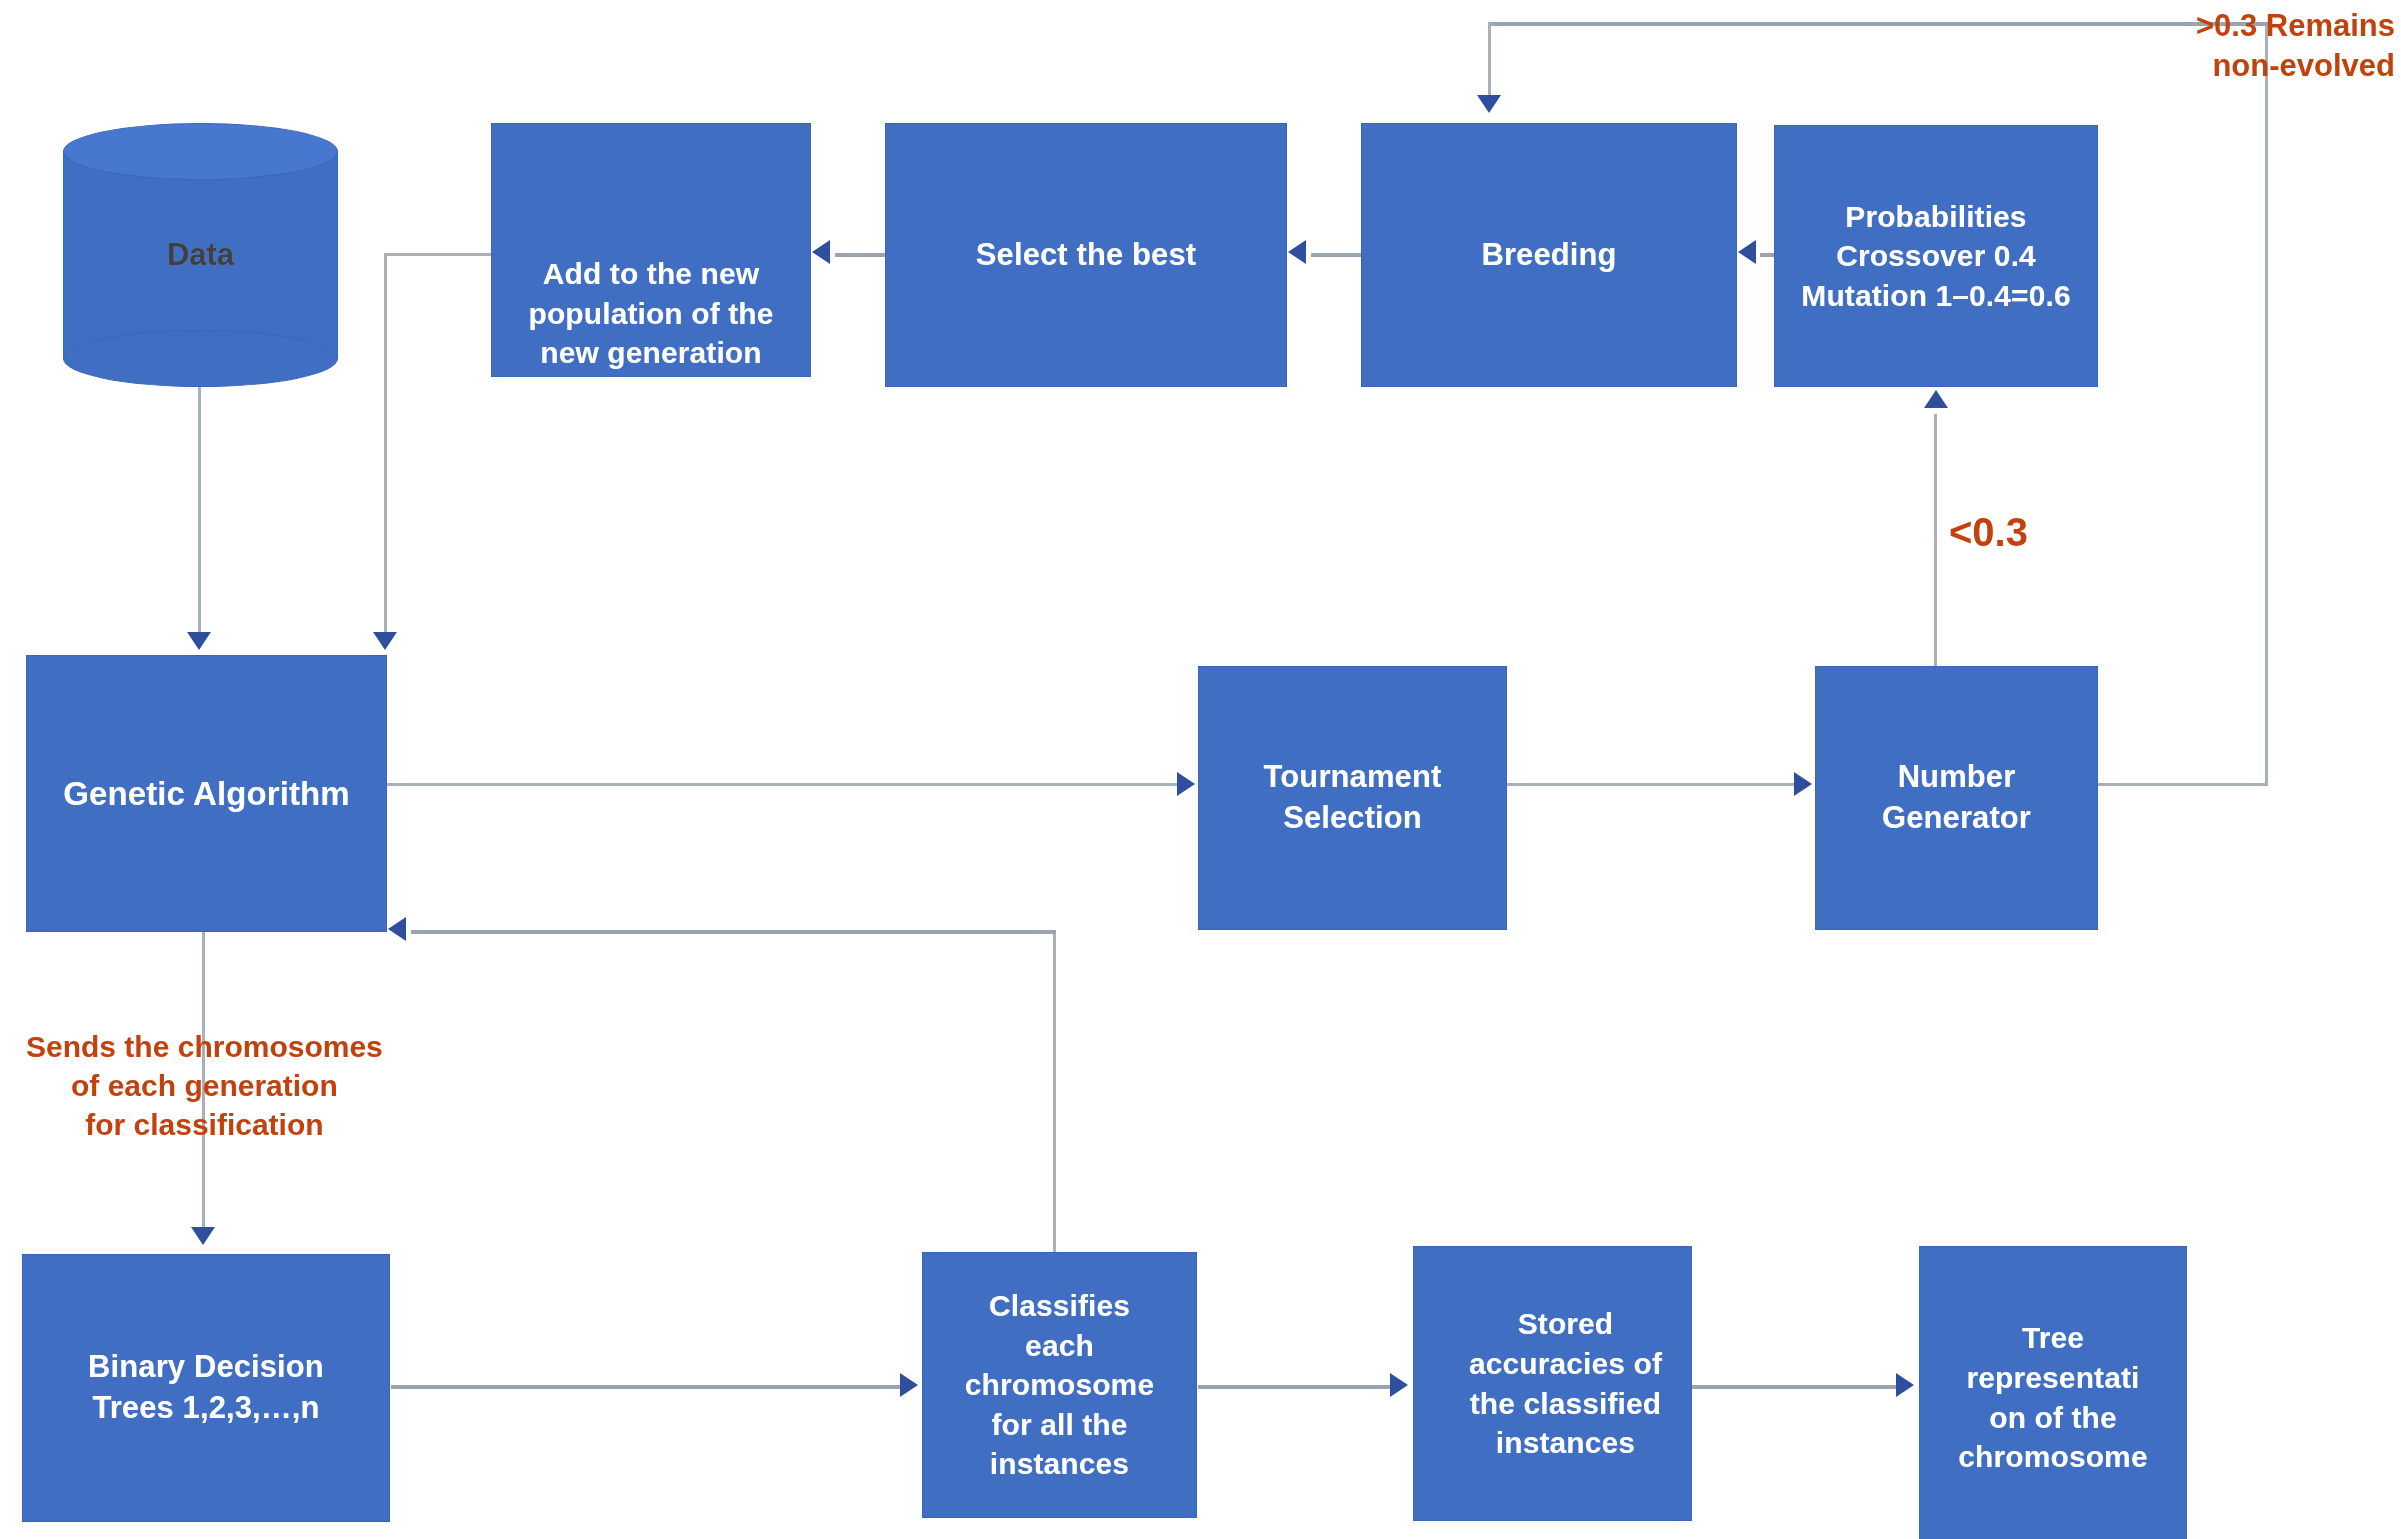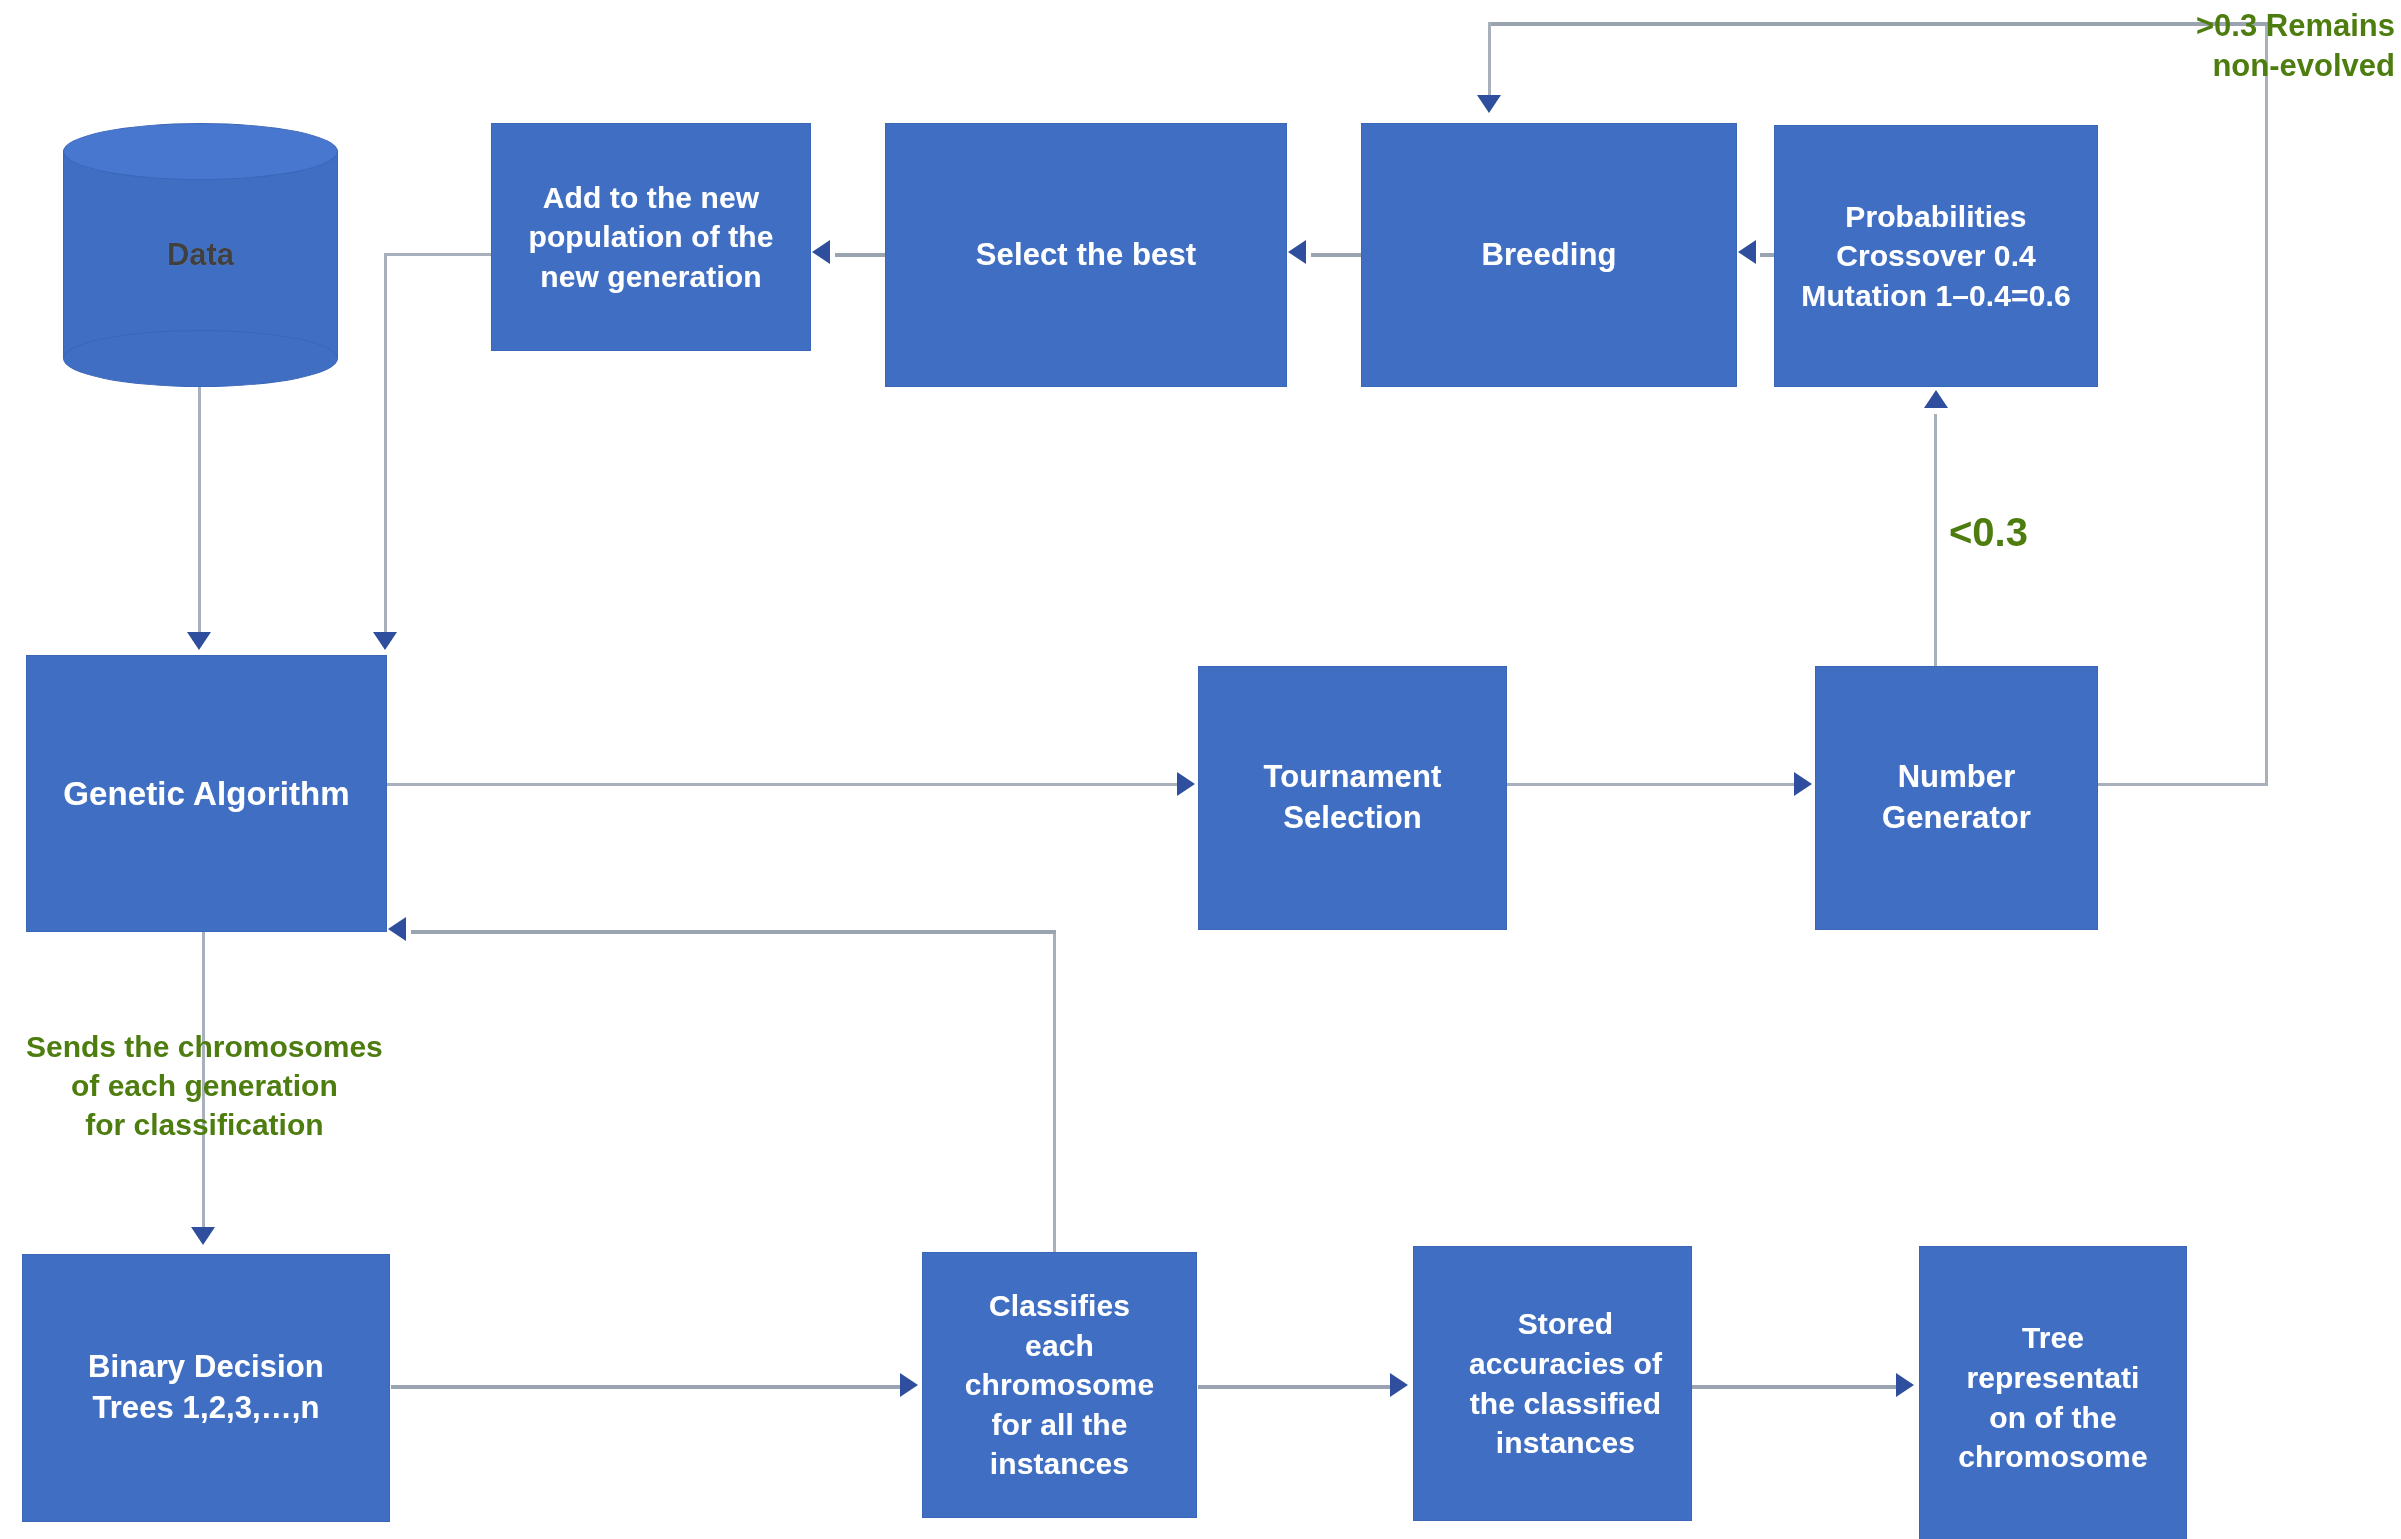--- a/index.html
+++ b/index.html
@@ -107,21 +107,21 @@
   }
   .arrow.up {
     border-left: 12.6px solid transparent;
     border-right: 12.6px solid transparent;
     border-bottom: 18px solid #2f4f9e;
   }
 
   
   .annot {
     position: absolute;
-    color: #4d7c0f;
+    color: #c2410c;
     font-weight: 700;
     line-height: 1.3;
     white-space: pre-line;
   }
 </style>
 </head>
 <body>
 
 <div id="canvas">
 
@@ -183,21 +183,21 @@
 
   <div class="cyl" style="left:63px; top:123px; width:275px; height:264px;">
     <div class="body"></div>
     <div class="bot-cap"></div>
     <div class="top-cap"></div>
     <div class="cyl-label" style="font-size:31px;">
       <span>Data</span>
     </div>
   </div>
 
-  <div class="node" style="left:491px; top:123px; width:320px; height:228px; font-size:30px;">
+  <div class="node" style="left:491px; top:123px; width:320px; height:254px; font-size:30px;align-items:flex-end;">
     <span class="lbl">Add to the new
 population of the
 new generation</span>
   </div>
 
   <div class="node" style="left:885px; top:123px; width:402px; height:264px; font-size:31px;">
     <span class="lbl">Select the best</span>
   </div>
 
   <div class="node" style="left:1361px; top:123px; width:376px; height:264px; font-size:31px;">

